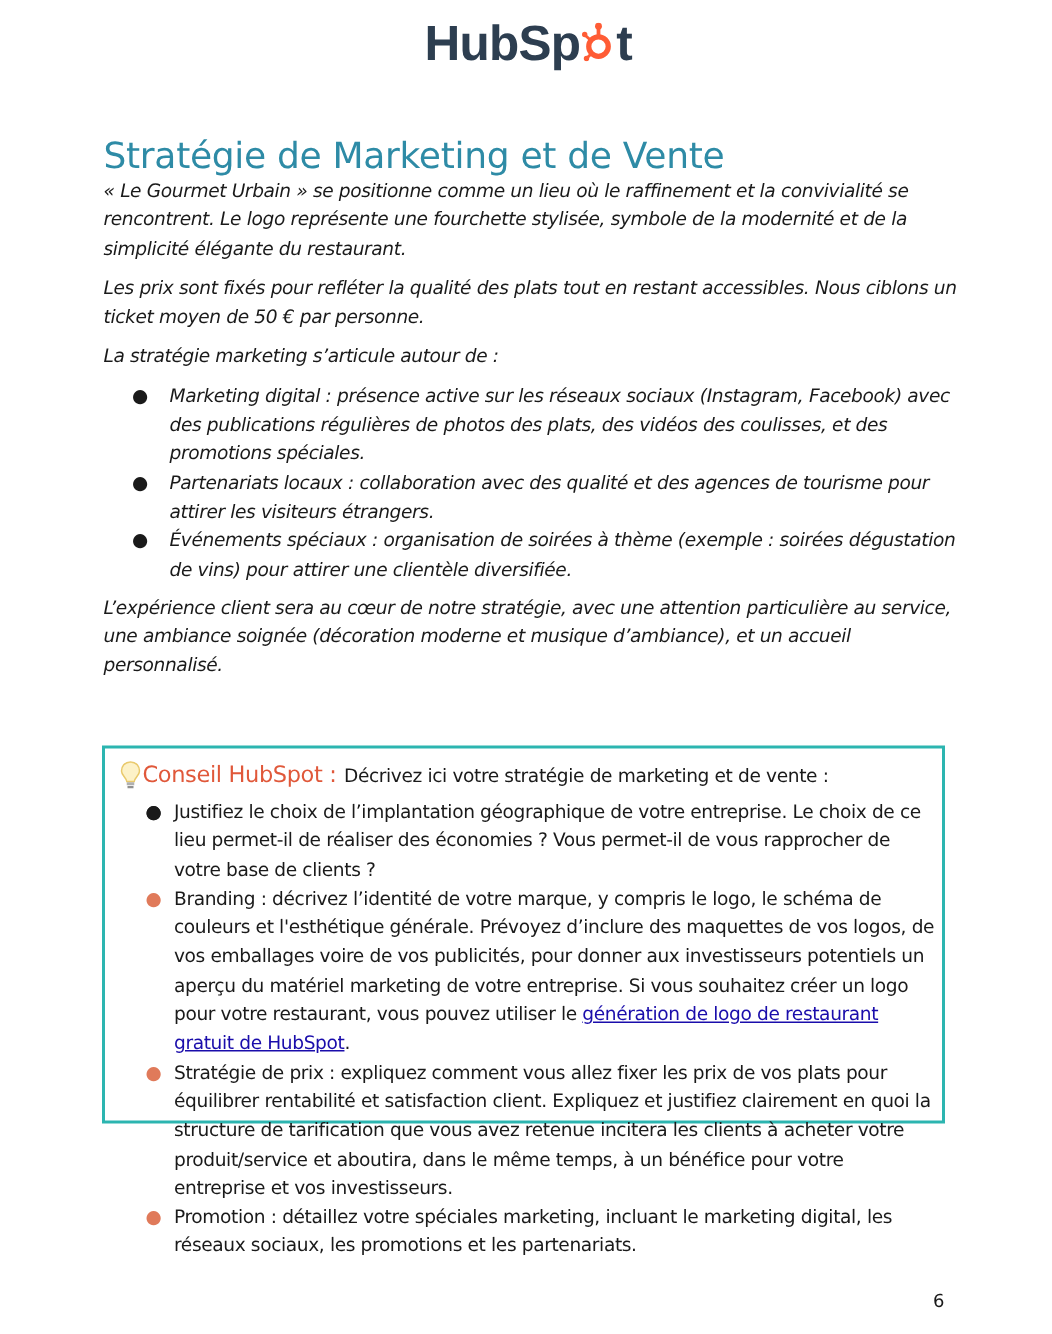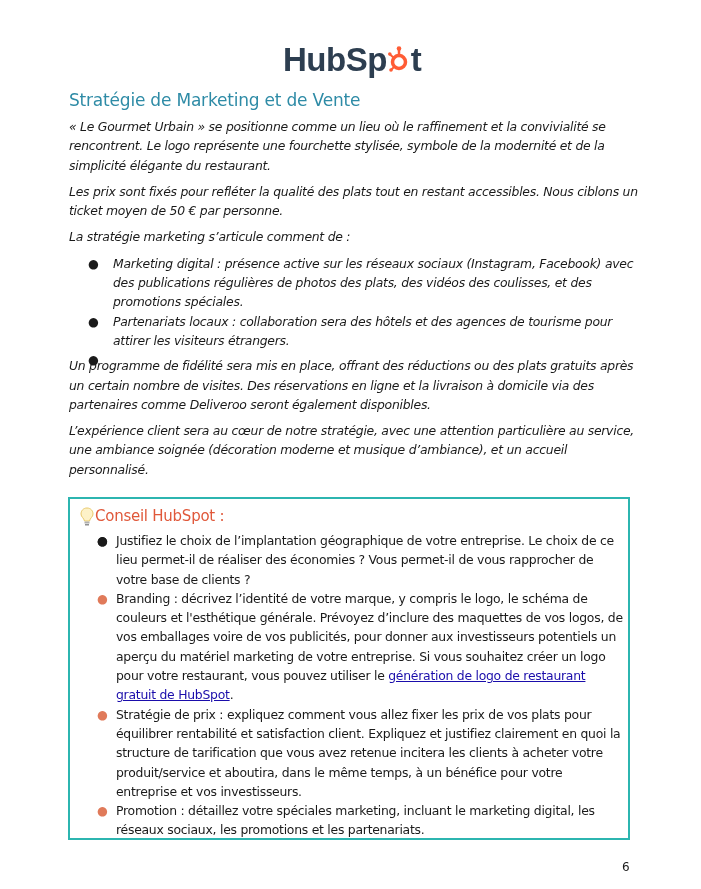--- a/index.html
+++ b/index.html
@@ -1,27 +1,27 @@
 <!DOCTYPE html>
 <html><head>
 <meta charset="utf-8">
 <style>
   html, body { margin:0; padding:0; background:#fff; }
   body { width:701px; height:889px; position:relative; overflow:hidden;
     font-family:"DejaVu Sans", sans-serif; color:#1a1a1a; }
-  .logo { position:absolute; left:283px; top:38px; height:44px; display:flex; align-items:center;
+  .logo { position:absolute; left:283px; top:7px; height:44px; display:flex; align-items:center;
     font-family:"Liberation Sans", sans-serif; font-weight:bold; font-size:33px; color:#2d3e50; letter-spacing:-0.5px; }
   .logo .o { position:relative; display:inline-block; width:22px; height:22px; margin:0 1px; top:3px; }
-  .title { position:absolute; left:69px; top:90px; font-size:17px; color:#2e8ba6; font-family:"DejaVu Sans", sans-serif; letter-spacing:-0.2px;text-align:right; }
+  .title { position:absolute; left:69px; top:90px; font-size:24px; color:#2e8ba6; font-family:"DejaVu Sans", sans-serif; letter-spacing:-0.2px;text-align:right; }
   .content { position:absolute; left:69px; top:117px; width:570px; font-size:12.4px; line-height:19.3px; letter-spacing:-0.25px;font-style:italic; }
   .content p { margin:0 0 7px 0; }
   ul { margin:0 0 6px 0; padding:0; list-style:none; }
   li { position:relative; padding-left:44px; }
   li .b { position:absolute; left:19px; top:0; }
-  .tip { position:absolute; left:68px; top:497px; width:562px; height:343px; border:2.5px solid #2cb5b0; box-sizing:border-box; }
+  .tip { position:absolute; left:68px; top:497px; width:562px; height:252px; border:2.5px solid #2cb5b0; box-sizing:border-box; }
   .tip-inner { position:absolute; left:10px; top:8px; width:545px; font-size:12.4px; line-height:19.3px; letter-spacing:-0.25px; }
   .tip-head { display:flex; align-items:center; }
   .tip-head .lbl { color:#e0583a; font-size:15px; margin-right:5px; }
   .tip ul { margin-top:4px; }
   .tip li { padding-left:36px; }
   .tip li .b { left:17px; }
   .b.orange { color:#e07a5a; }
   a.lnk { color:#1a0dab; text-decoration:underline; }
   .pagenum { position:absolute; left:622px; top:860px; font-size:12px; }
 </style>
@@ -42,41 +42,41 @@
     </svg>
   </span>
   <span>t</span>
 </div>
 
 <div class="title">Stratégie de Marketing et de Vente</div>
 
 <div class="content">
   <p>« Le Gourmet Urbain » se positionne comme un lieu où le raffinement et la convivialité se rencontrent. Le logo représente une fourchette stylisée, symbole de la modernité et de la simplicité élégante du restaurant.</p>
   <p>Les prix sont fixés pour refléter la qualité des plats tout en restant accessibles. Nous ciblons un ticket moyen de 50 € par personne.</p>
-  <p>La stratégie marketing s’articule comment de :</p>
+  <p>La stratégie marketing s’articule autour de :</p>
   <ul>
     <li><span class="b">●</span><span>Marketing digital : présence active sur les réseaux sociaux (Instagram, Facebook) avec des publications régulières de photos des plats, des vidéos des coulisses, et des promotions spéciales.</span></li>
-    <li><span class="b">●</span><span>Partenariats locaux : collaboration sera des hôtels et des agences de tourisme pour attirer les visiteurs étrangers.</span></li>
-    <li><span class="b">●</span></li>
+    <li><span class="b">●</span><span>Partenariats locaux : collaboration avec des qualité et des agences de tourisme pour attirer les visiteurs étrangers.</span></li>
+    <li><span class="b">●</span><span>Événements spéciaux : organisation de soirées à thème (exemple : soirées dégustation de vins) pour attirer une clientèle diversifiée.</span></li>
   </ul>
-  <p>Un programme de fidélité sera mis en place, offrant des réductions ou des plats gratuits après un certain nombre de visites. Des réservations en ligne et la livraison à domicile via des partenaires comme Deliveroo seront également disponibles.</p>
   <p>L’expérience client sera au cœur de notre stratégie, avec une attention particulière au service, une ambiance soignée (décoration moderne et musique d’ambiance), et un accueil personnalisé.</p>
 </div>
 
 <div class="tip">
   <div class="tip-inner">
     <div class="tip-head">
       <span style="display:inline-block;width:14px;height:20px;margin-right:1px;">
         <svg width="14" height="20" viewBox="0 0 14 20">
           <path d="M7 1 C3 1 1 4 1 7 C1 10 4 11 4.5 14 L9.5 14 C10 11 13 10 13 7 C13 4 11 1 7 1 Z" fill="#fdf2c8" stroke="#e9c96b" stroke-width="1"></path>
           <rect x="4.5" y="14.5" width="5" height="2" fill="#b0b0b0"></rect>
           <rect x="5" y="17" width="4" height="1.5" fill="#909090"></rect>
         </svg>
       </span>
       <span class="lbl">Conseil HubSpot :</span>
+      <span>Décrivez ici votre stratégie de marketing et de vente :</span>
     </div>
     <ul>
       <li><span class="b">●</span></li>
       <li><span class="b">●</span><span>Justifiez le choix de l’implantation géographique de votre entreprise. Le choix de ce lieu permet-il de réaliser des économies ? Vous permet-il de vous rapprocher de votre base de clients ?</span></li>
       <li><span class="b orange">●</span><span>Branding : décrivez l’identité de votre marque, y compris le logo, le schéma de couleurs et l'esthétique générale. Prévoyez d’inclure des maquettes de vos logos, de vos emballages voire de vos publicités, pour donner aux investisseurs potentiels un aperçu du matériel marketing de votre entreprise. Si vous souhaitez créer un logo pour votre restaurant, vous pouvez utiliser le </span><a class="lnk" href="#">génération de logo de restaurant gratuit de HubSpot</a><span>.</span></li>
       <li><span class="b orange">●</span><span>Stratégie de prix : expliquez comment vous allez fixer les prix de vos plats pour équilibrer rentabilité et satisfaction client. Expliquez et justifiez clairement en quoi la structure de tarification que vous avez retenue incitera les clients à acheter votre produit/service et aboutira, dans le même temps, à un bénéfice pour votre entreprise et vos investisseurs.</span></li>
       <li><span class="b orange">●</span><span>Promotion : détaillez votre spéciales marketing, incluant le marketing digital, les réseaux sociaux, les promotions et les partenariats.</span></li>
     </ul>
   </div>
 </div>

